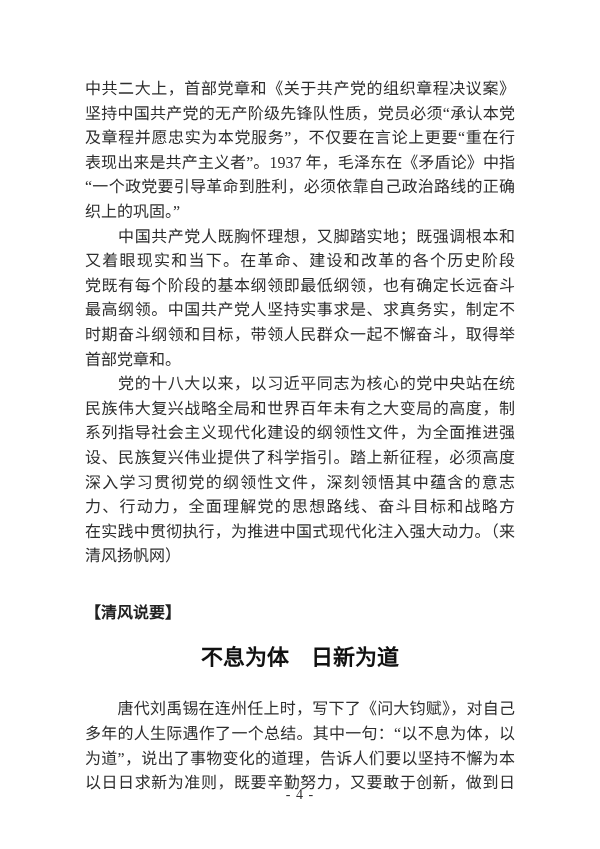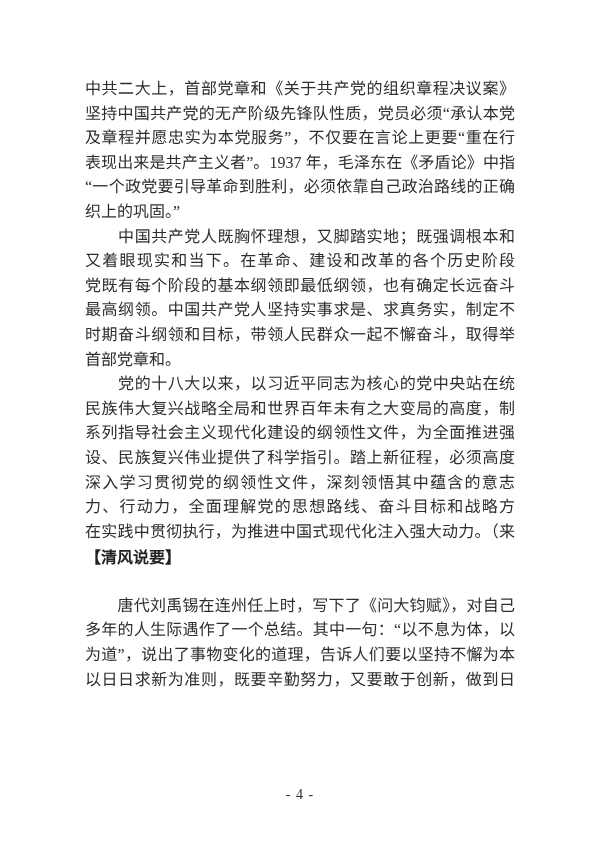--- a/index.html
+++ b/index.html
@@ -30,21 +30,21 @@
     white-space: pre-wrap;
     text-align: left;
     text-align-last: left;
     overflow: hidden;
   }
   .line.j {
     text-align: justify;
     text-align-last: justify;
   }
   .section-label {
-    margin-top: 2px;
+    margin-top: 32px;
     font-size: 16px;
     line-height: 24.6px;
     font-weight: bold;
     color: #222222;
   }
   .article-title {
     margin: 17px 0 0 0;
     font-size: 22px;
     line-height: 32px;
     font-weight: bold;
@@ -90,24 +90,26 @@
     </section>
 
     <section class="paragraph">
       <div class="line j">　　党的十八大以来，以习近平同志为核心的党中央站在统筹中华</div>
       <div class="line j">民族伟大复兴战略全局和世界百年未有之大变局的高度，制定了一</div>
       <div class="line j">系列指导社会主义现代化建设的纲领性文件，为全面推进强国建</div>
       <div class="line j">设、民族复兴伟业提供了科学指引。踏上新征程，必须高度重视、</div>
       <div class="line j">深入学习贯彻党的纲领性文件，深刻领悟其中蕴含的意志力、凝聚</div>
       <div class="line j">力、行动力，全面理解党的思想路线、奋斗目标和战略方针，确保</div>
       <div class="line j">在实践中贯彻执行，为推进中国式现代化注入强大动力。（来源：</div>
+      <div class="line">清风扬帆网）</div>
     </section>
 
     <div class="section-label">【清风说要】</div>
 
+    <h1 class="article-title">不息为体　日新为道</h1>
 
     <section class="paragraph p4">
       <div class="line j">　　唐代刘禹锡在连州任上时，写下了《问大钧赋》，对自己过去</div>
       <div class="line j">多年的人生际遇作了一个总结。其中一句：“以不息为体，以日新</div>
       <div class="line j">为道”，说出了事物变化的道理，告诉人们要以坚持不懈为本体，</div>
       <div class="line j">以日日求新为准则，既要辛勤努力，又要敢于创新，做到日进日新，</div>
     </section>
 
   </main>
 

